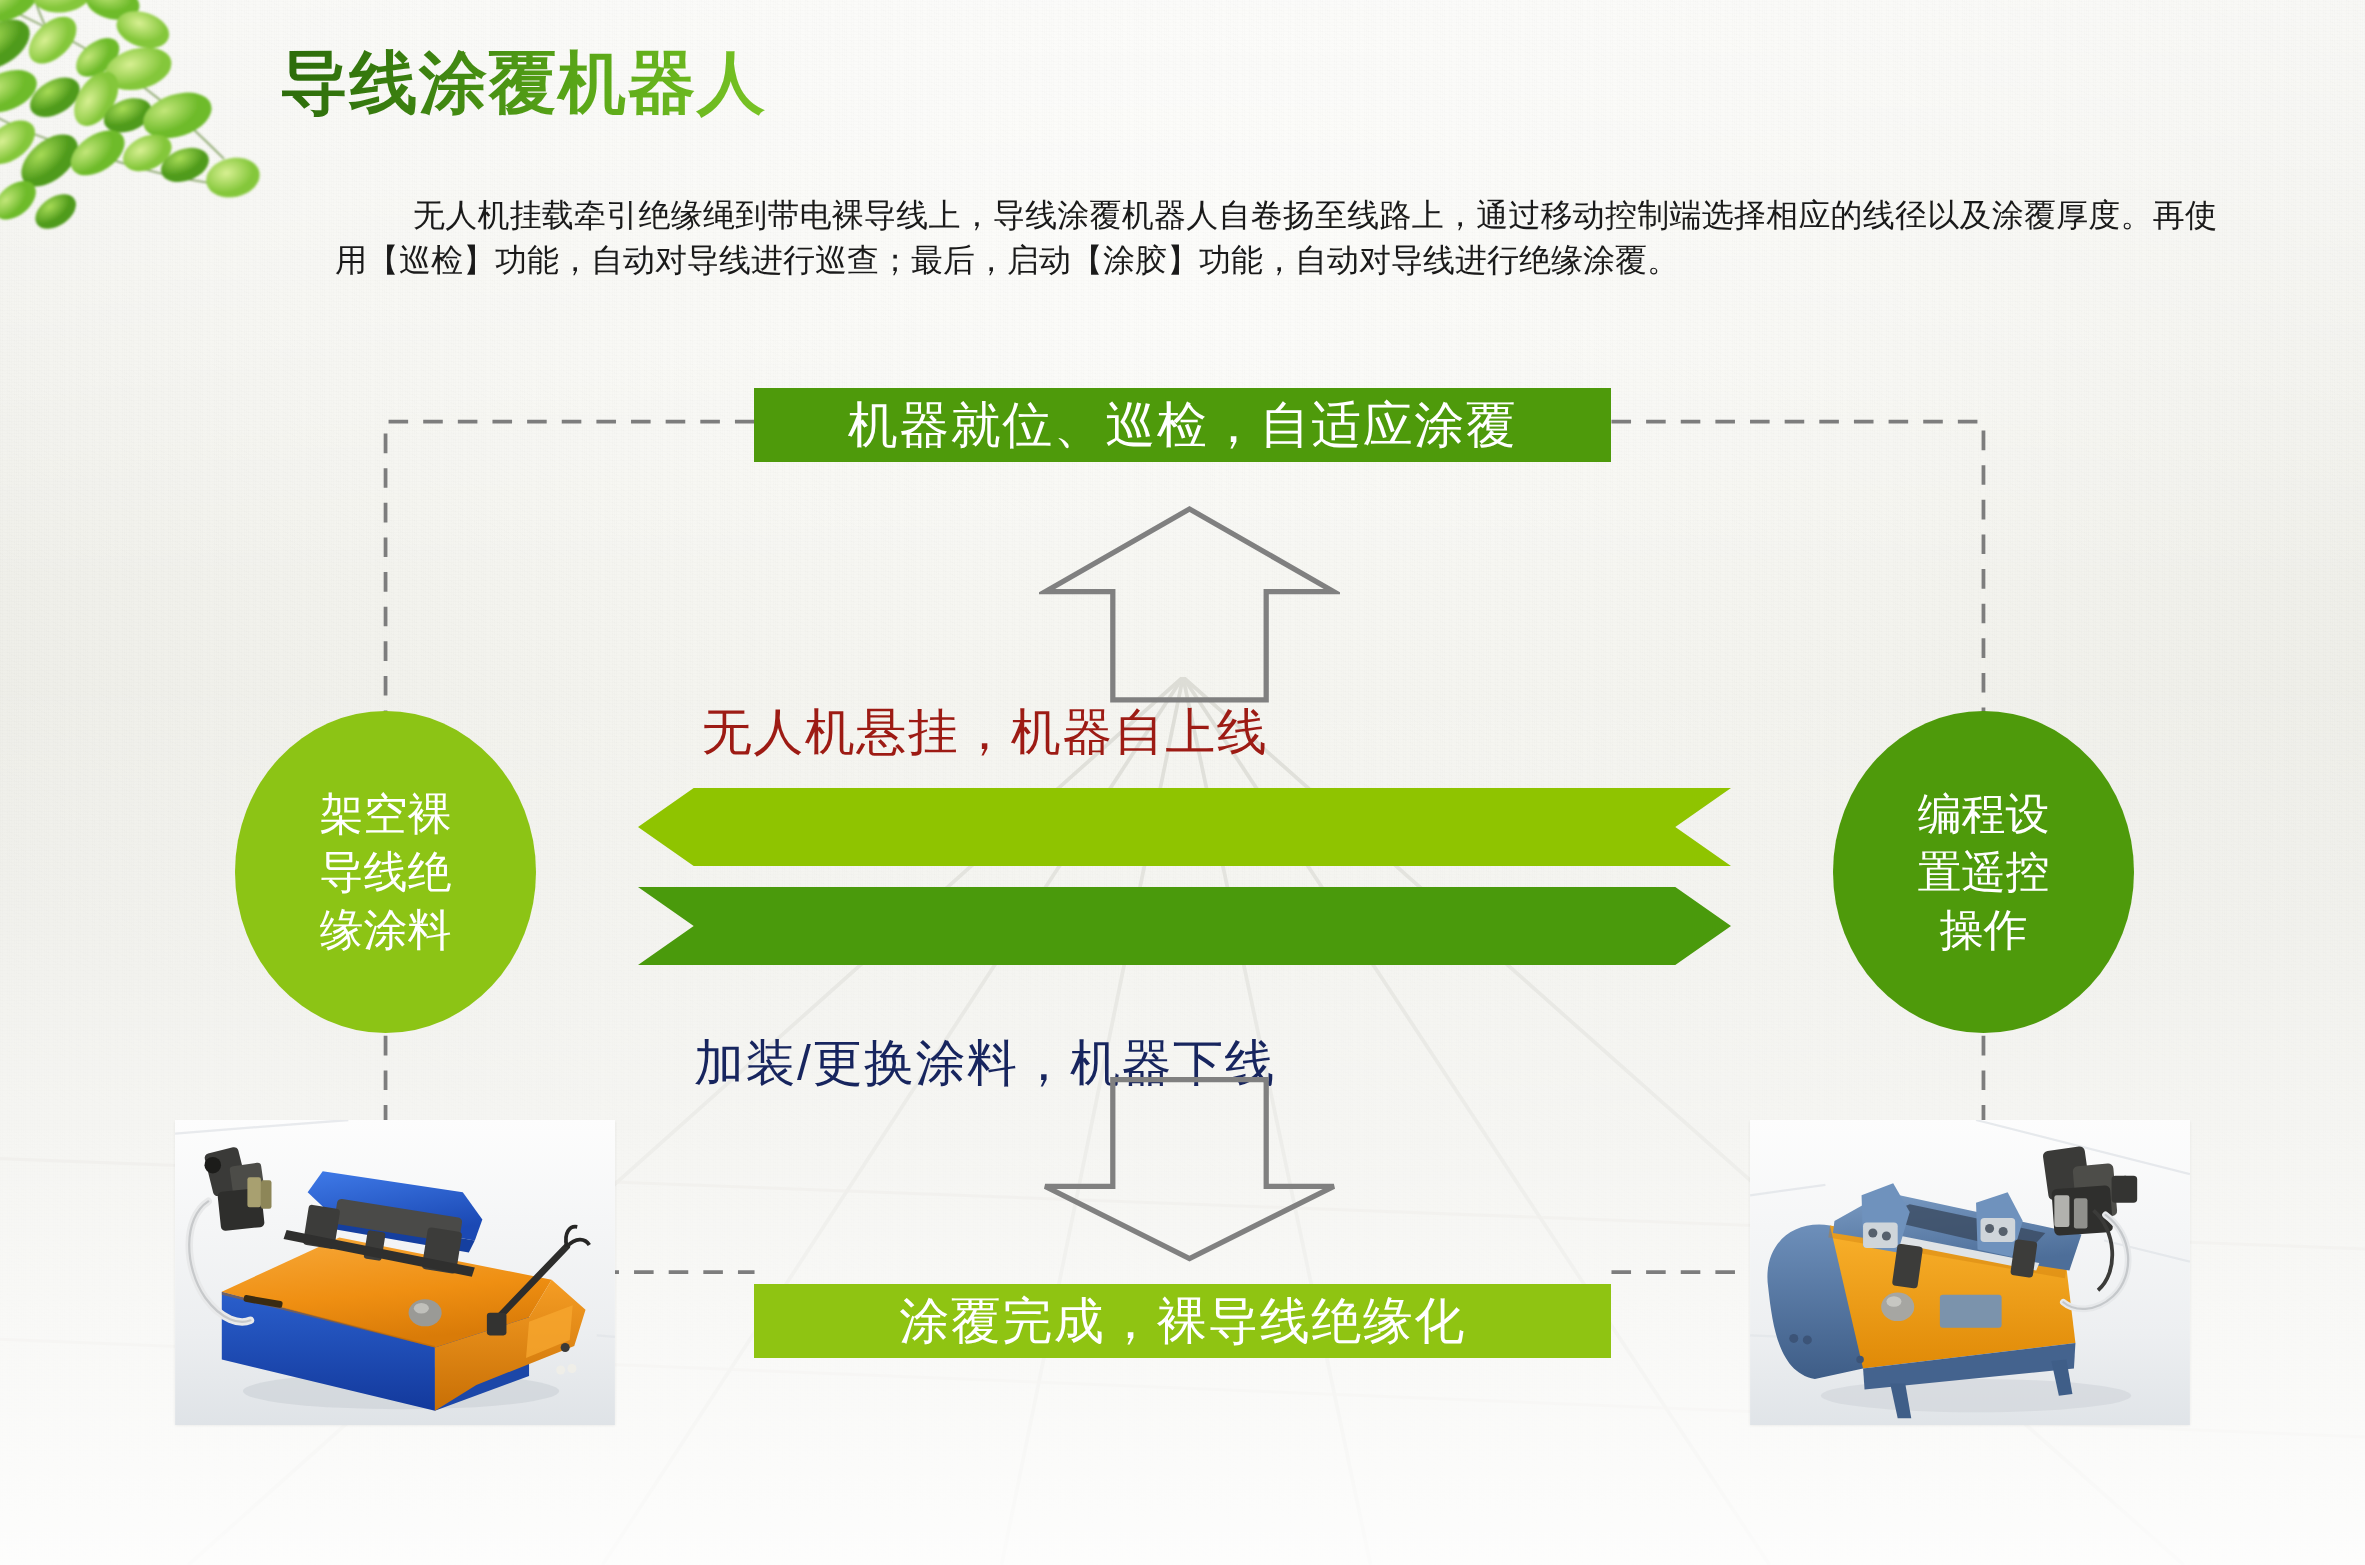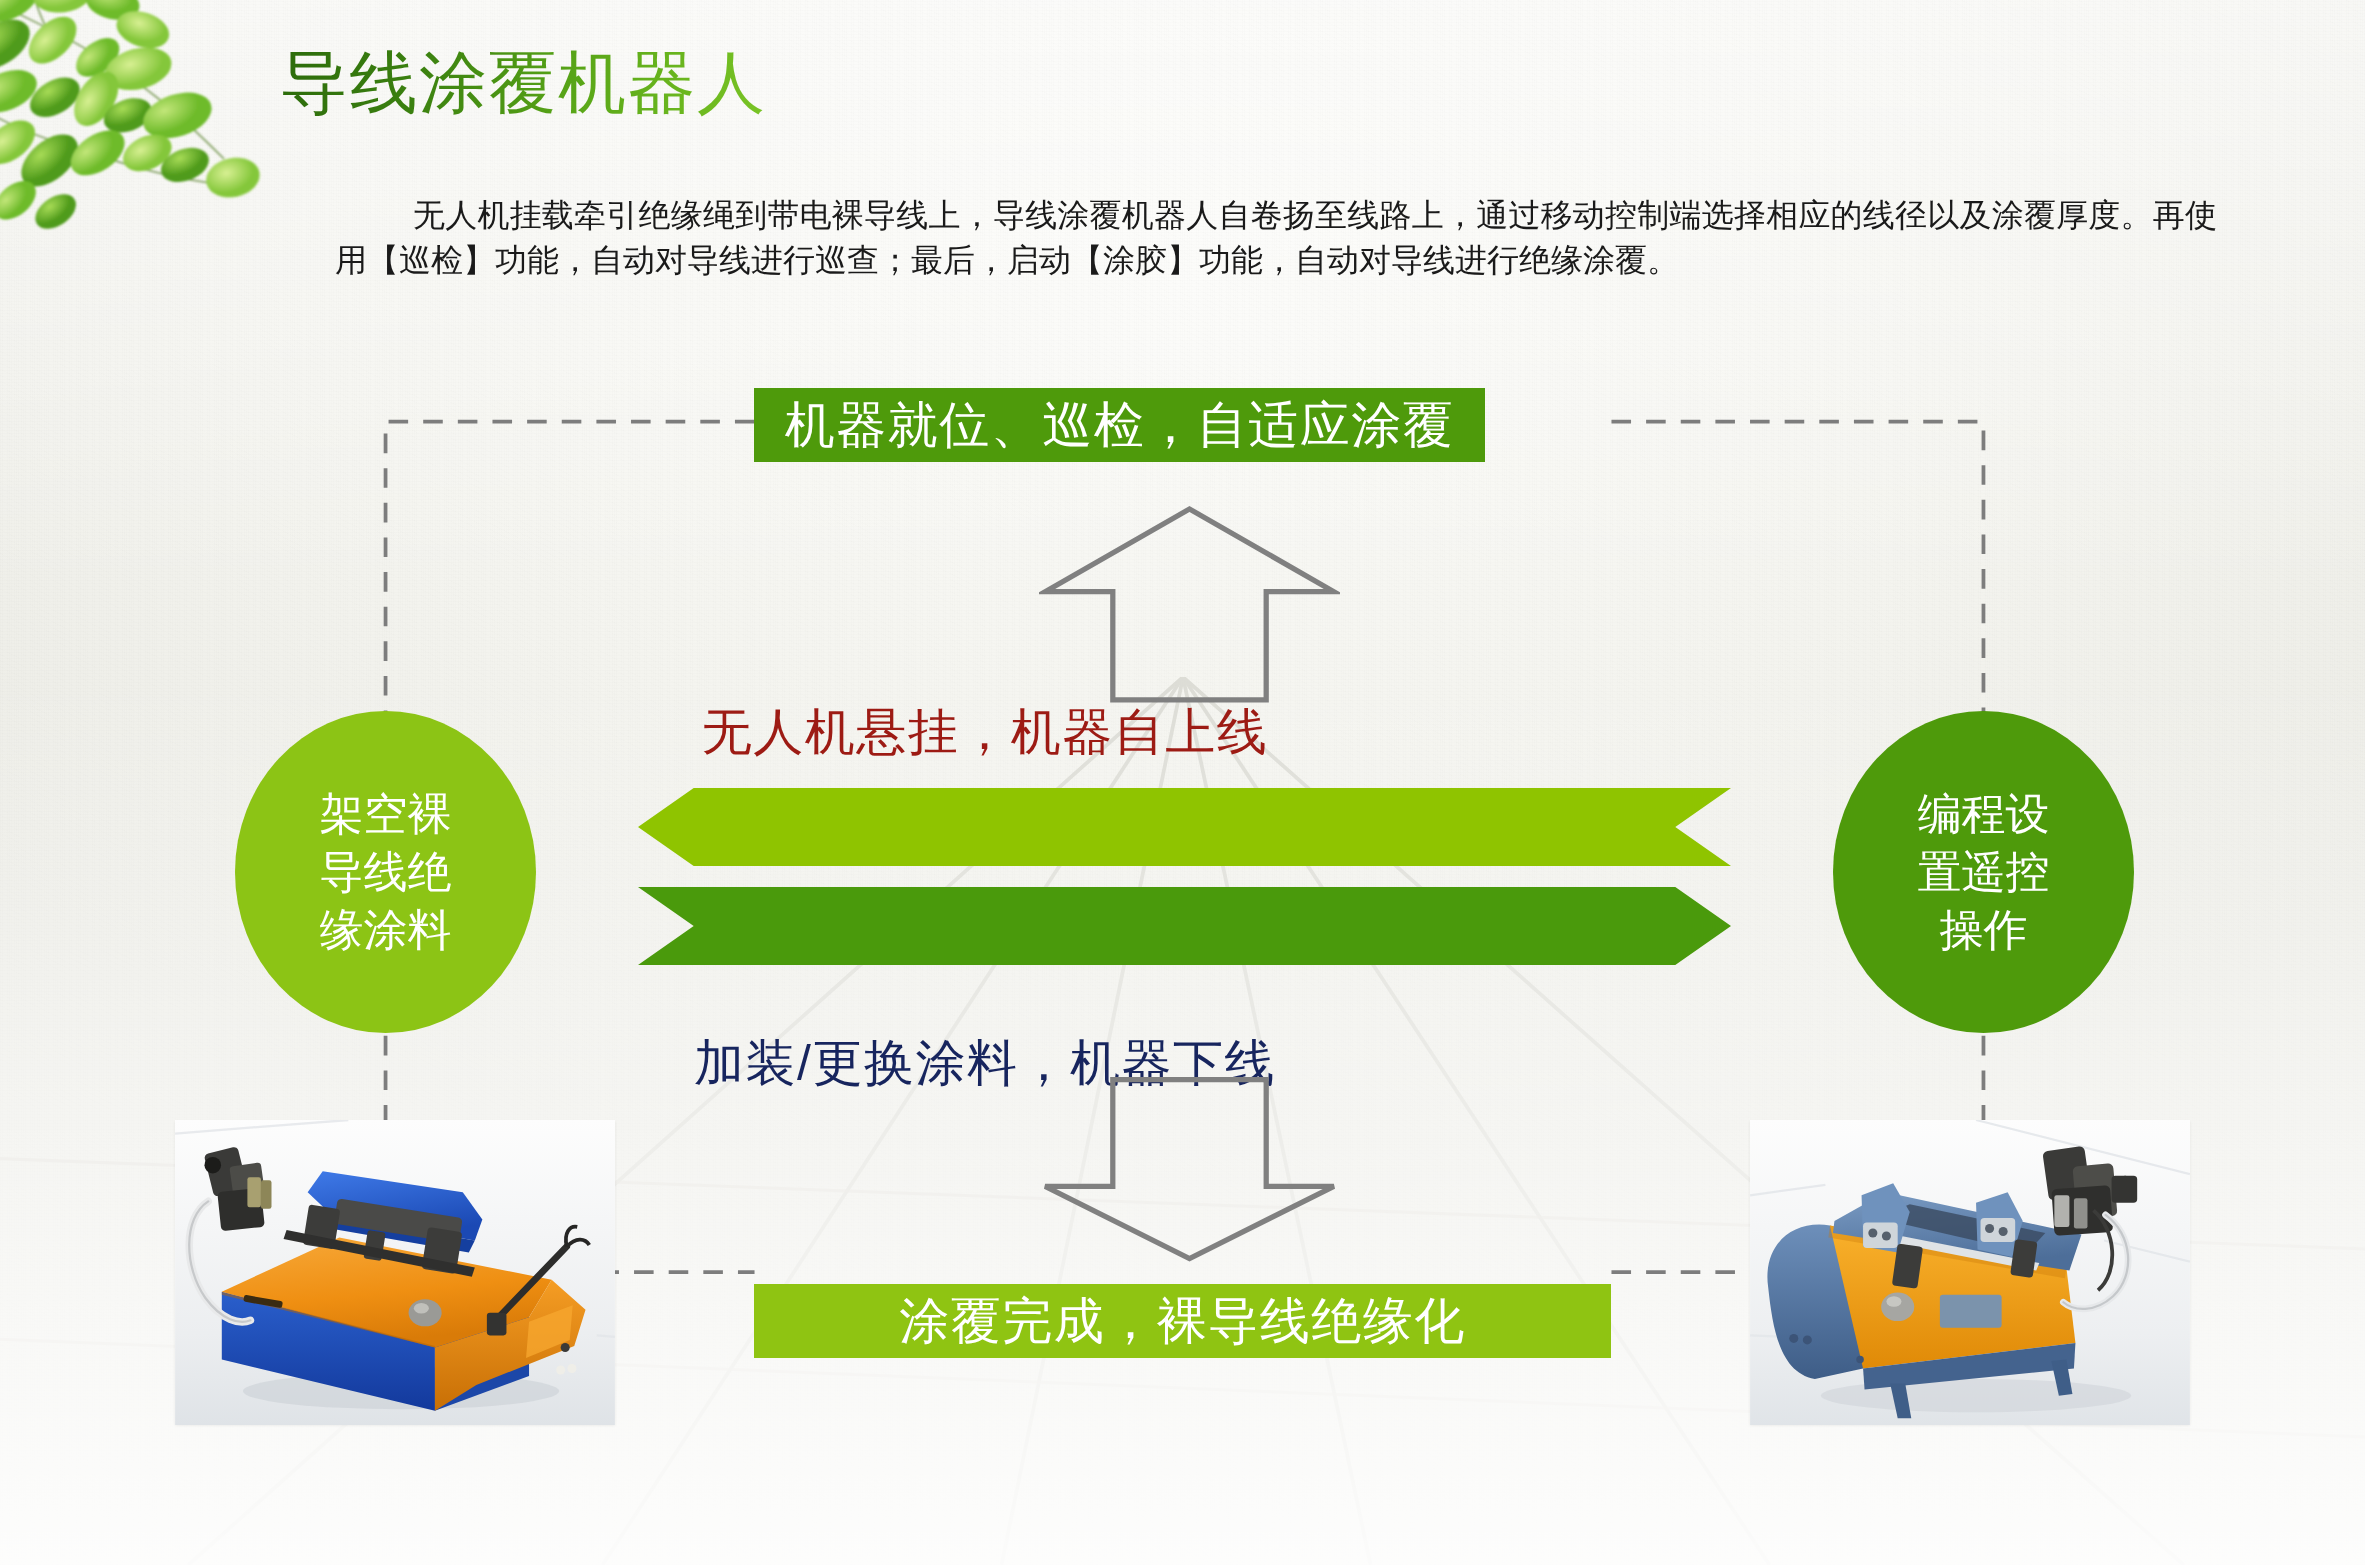--- a/index.html
+++ b/index.html
@@ -57,21 +57,21 @@
     pointer-events: none;
   }
   #leaves svg { width: 100%; height: 100%; display: block; }
 
   
   #title {
     position: absolute;
     left: 280px;
     top: 47px;
     font-size: 68px;
-    font-weight: normal;
+    font-weight: bold;
     letter-spacing: 1.5px;
     line-height: 1.05;
     background: linear-gradient(100deg, #2c6b0b 0%, #3c8210 30%, #5aa718 62%, #79c425 100%);
     -webkit-background-clip: text;
     background-clip: text;
     color: transparent;
     -webkit-text-fill-color: transparent;
     text-shadow: none;
     white-space: nowrap;
   }
@@ -106,21 +106,21 @@
     align-items: center;
     justify-content: center;
     color: #ffffff;
     font-size: 50px;
     letter-spacing: 1.5px;
     white-space: nowrap;
   }
   #banner-top {
     left: 754px;
     top: 388px;
-    width: 731px;
+    width: 857px;
     height: 74px;
     background: #4e9a0b;
   }
   #banner-bottom {
     left: 754px;
     top: 1284px;
     width: 857px;
     height: 74px;
     background: #8fc412;
   }

